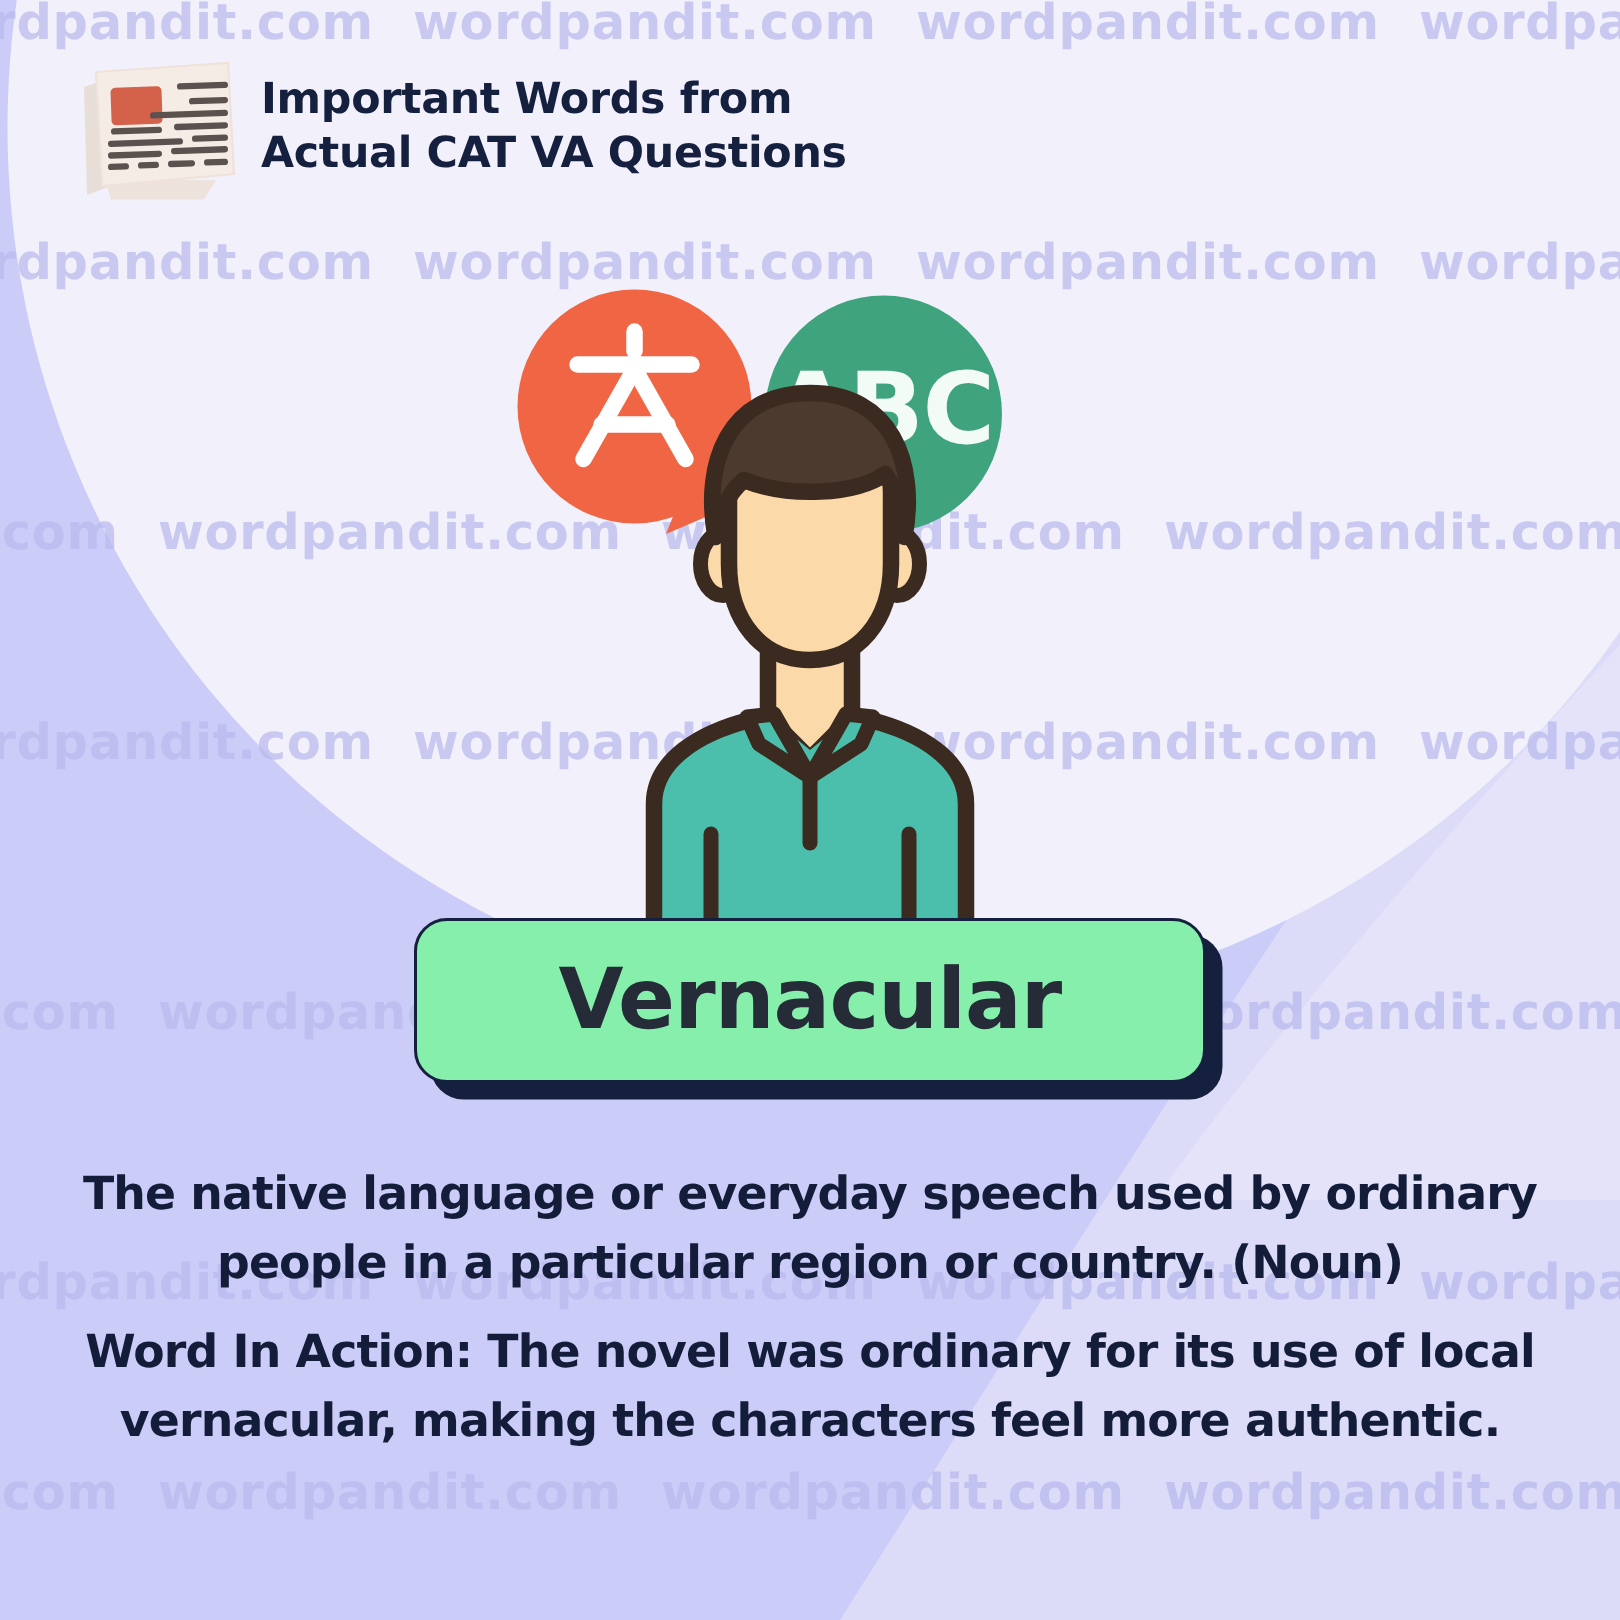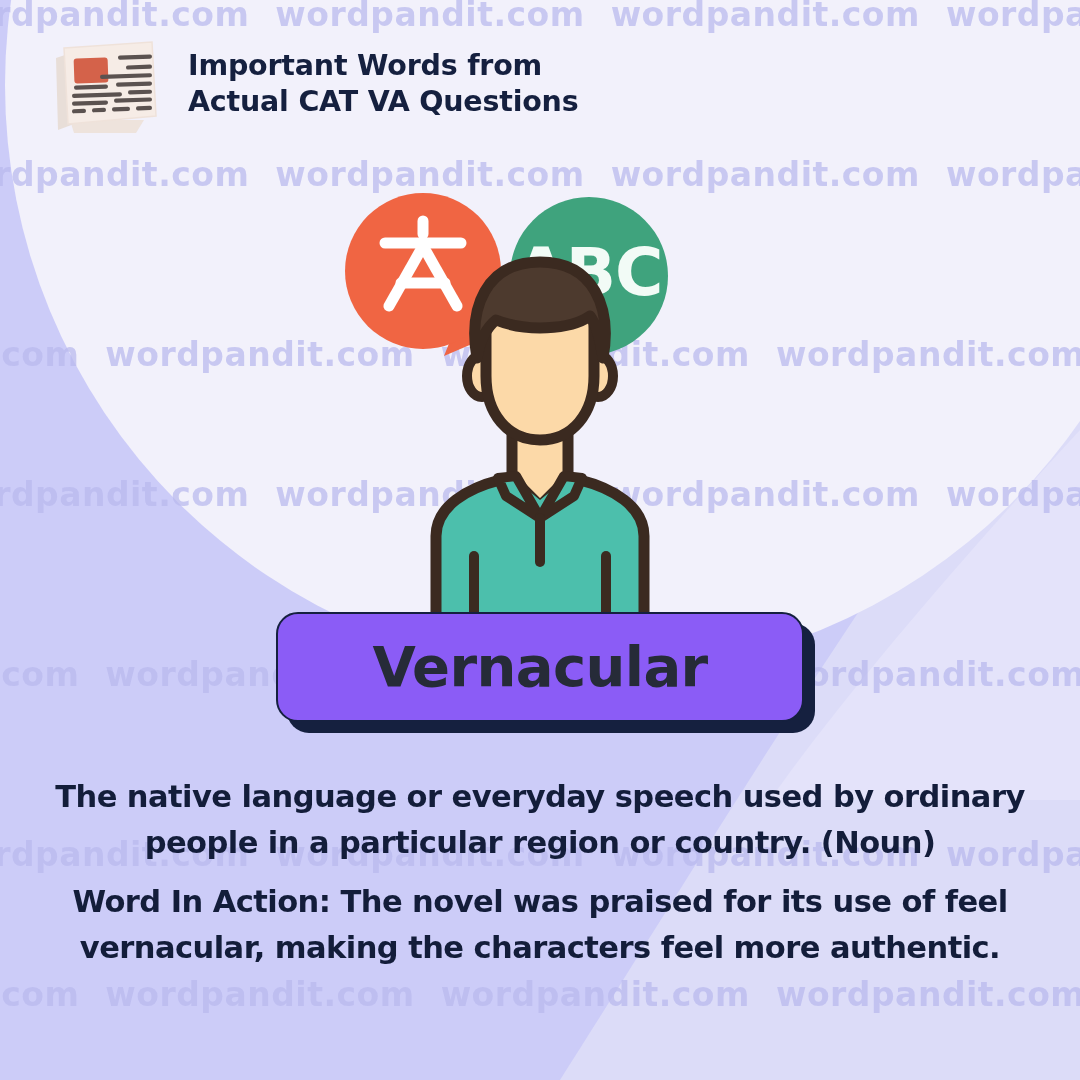--- a/index.html
+++ b/index.html
@@ -44,21 +44,21 @@
   .wm-row span { margin-right: 26px; }
   .wm-row.shift { left: -230px; }
 
   
   .header {
     position: absolute;
     left: 48px;
     top: 32px;
     display: flex;
     align-items: center;
-    gap: 22px;
+    gap: 8px;
   }
   .news-icon { width: 118px; height: 104px; display: block; flex: 0 0 auto; }
   .header-title {
     font-family: "DejaVu Sans", sans-serif;
     font-weight: 700;
     font-size: 28.5px;
     line-height: 1.28;
     color: #15203f;
     letter-spacing: -0.2px;
     white-space: pre-line;
@@ -102,21 +102,21 @@
     height: 100%;
     background: #15203f;
     border-radius: 22px;
   }
   .word-card {
     position: absolute;
     left: 0;
     top: 0;
     width: 100%;
     height: 100%;
-    background: #8b5cf6;
+    background: #86efac;
     border: 2px solid #15203f;
     border-radius: 22px;
     display: flex;
     align-items: center;
     justify-content: center;
     box-sizing: border-box;
   }
   .word-text {
     font-family: "DejaVu Sans", sans-serif;
     font-weight: 700;
@@ -267,16 +267,16 @@
 
   <div class="word-card-wrap">
     <div class="word-card-shadow"></div>
     <div class="word-card">
       <span class="word-text">Vernacular</span>
     </div>
   </div>
 
   <div class="definition">
     <p class="para">The native language or everyday speech used by ordinary people in a particular region or country. (Noun)</p>
-    <p class="para usage">Word In Action: The novel was praised for its use of feel vernacular, making the characters feel more authentic.</p>
+    <p class="para usage">Word In Action: The novel was ordinary for its use of local vernacular, making the characters feel more authentic.</p>
   </div>
 
 </div>
 
 </body></html>

